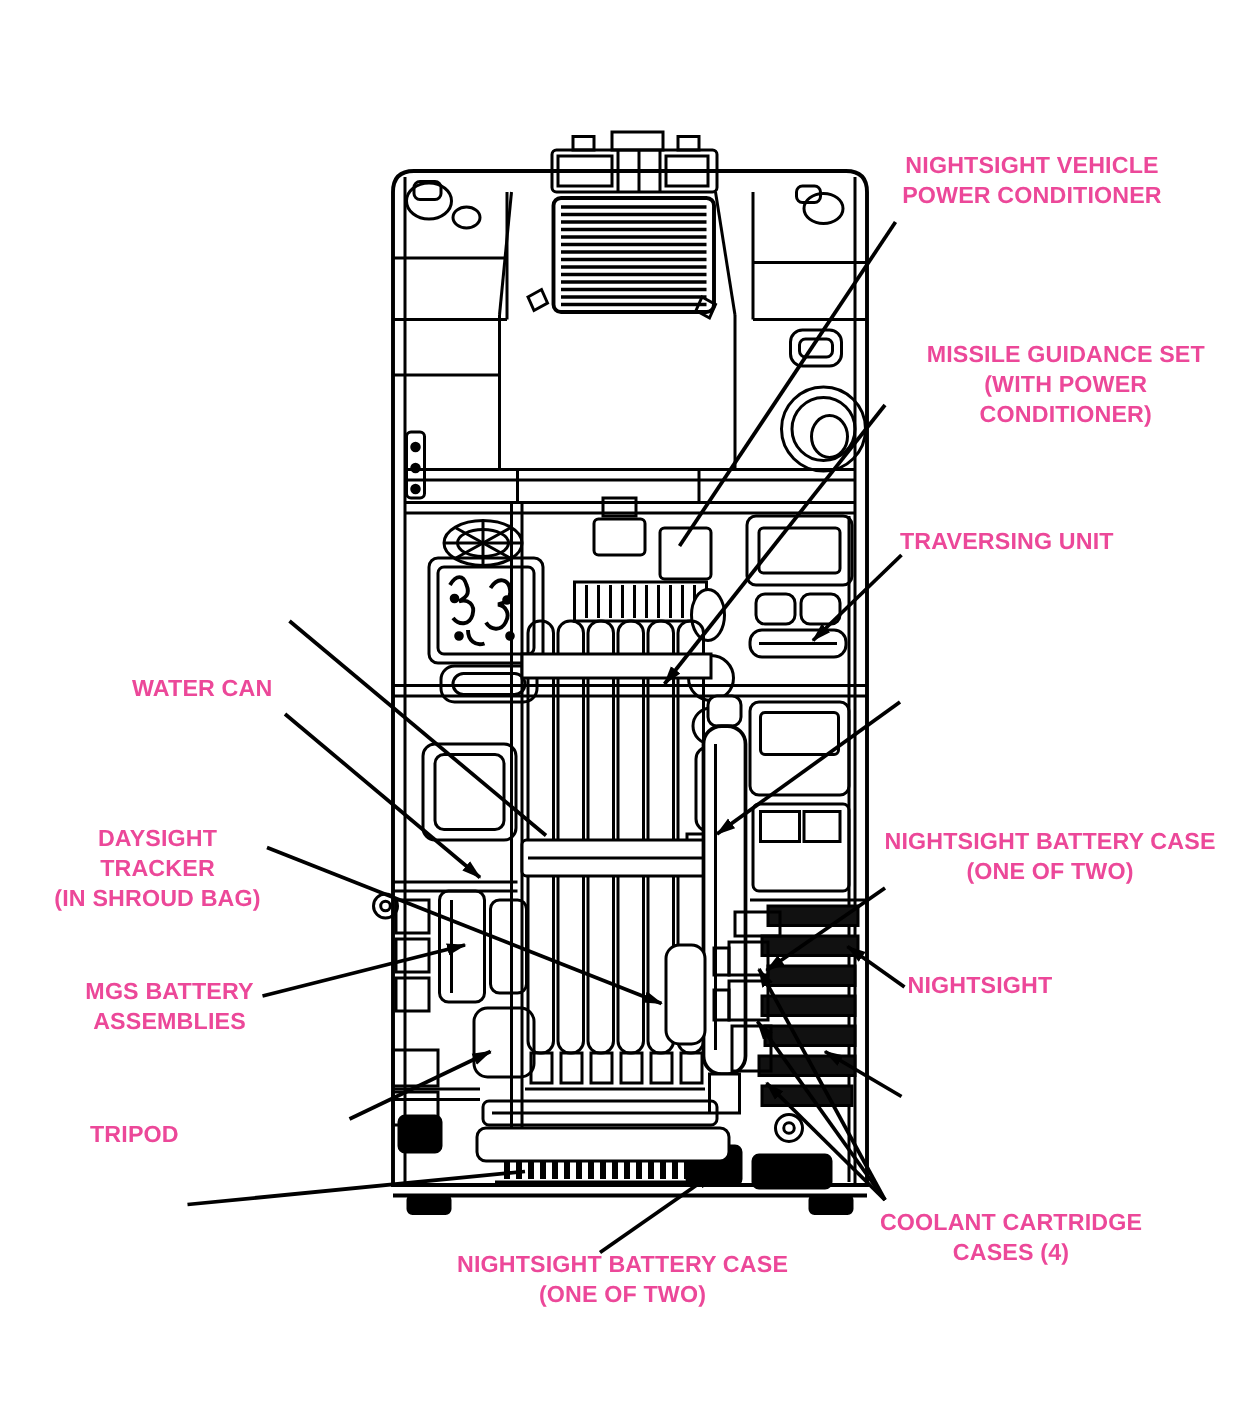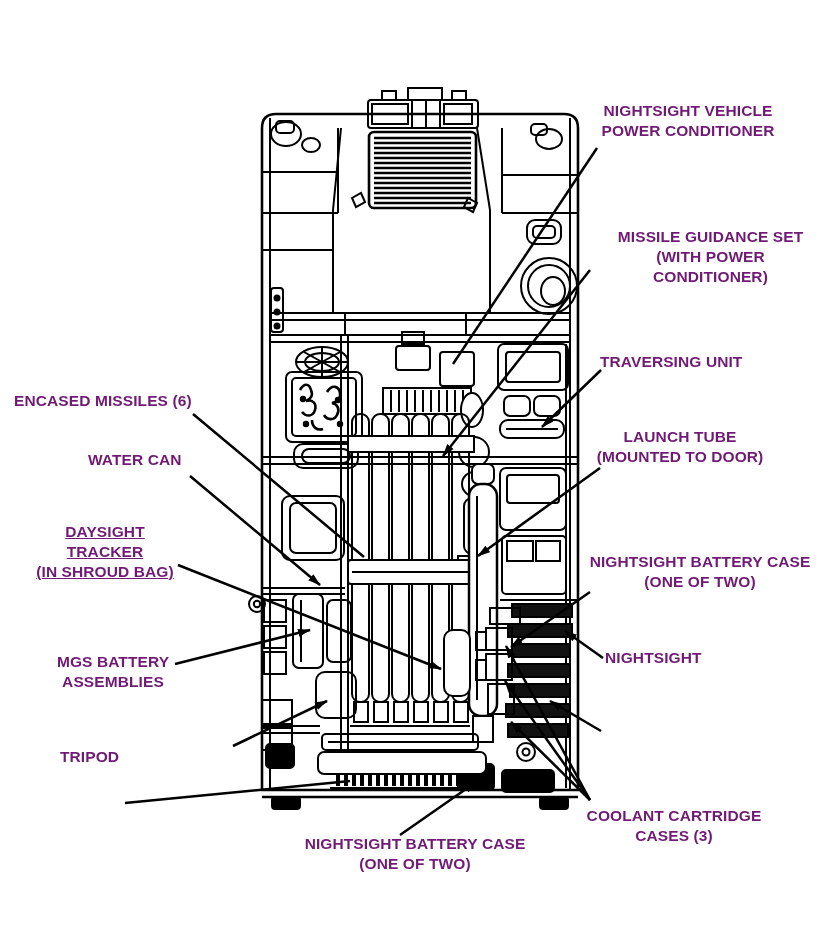--- a/index.html
+++ b/index.html
@@ -1,19 +1,19 @@
 <!DOCTYPE html>
 <html><head>
 <meta charset="utf-8">
 <style>
   html,body{margin:0;padding:0;background:#fff;}
   #canvas{position:relative;width:826px;height:949px;background:#ffffff;overflow:hidden;
           font-family:"Liberation Sans",sans-serif;}
   #drawing{position:absolute;left:0;top:0;}
-  .label{position:absolute;font-weight:700;font-size:15.5px;line-height:20px;color:#701a75;
+  .label{position:absolute;font-weight:700;font-size:15.5px;line-height:20px;color:#ec4899;
          white-space:pre-line;letter-spacing:.1px;}
   .center{text-align:center;}
 </style>
 </head>
 <body>
 
 <div id="canvas">
 
 <svg id="drawing" width="826" height="949" viewBox="0 0 826 949" xmlns="http://www.w3.org/2000/svg">
   <defs>
@@ -288,36 +288,33 @@
     <line x1="600" y1="468" x2="478" y2="556" marker-end="url(#arw)"></line>
     <line x1="590" y1="592" x2="511" y2="647" marker-end="url(#arw)"></line>
     <line x1="603" y1="658" x2="565" y2="631" marker-end="url(#arw)"></line>
     <line x1="601" y1="731" x2="550" y2="701" marker-end="url(#arw)"></line>
     <line x1="590" y1="800" x2="506" y2="646" marker-end="url(#arw)"></line>
     <line x1="590" y1="800" x2="505" y2="681" marker-end="url(#arw)"></line>
     <line x1="590" y1="800" x2="511" y2="722" marker-end="url(#arw)"></line>
   </g>
 </svg>
 
-<div class="label" style="left:14px;top:391px;">ENCASED MISSILES (6)</div>
 <div class="label" style="left:88px;top:450px;">WATER CAN</div>
-<div class="label center" style="left:25px;top:522px;width:160px;text-decoration:underline;">DAYSIGHT
+<div class="label center" style="left:25px;top:550px;width:160px;">DAYSIGHT
 TRACKER
 (IN SHROUD BAG)</div>
 <div class="label center" style="left:32px;top:652px;width:162px;">MGS BATTERY
 ASSEMBLIES</div>
 <div class="label" style="left:60px;top:747px;">TRIPOD</div>
 <div class="label center" style="left:298px;top:834px;width:234px;">NIGHTSIGHT BATTERY CASE
 (ONE OF TWO)</div>
 <div class="label center" style="left:597px;top:101px;width:182px;">NIGHTSIGHT VEHICLE
 POWER CONDITIONER</div>
 <div class="label center" style="left:603px;top:227px;width:215px;">MISSILE GUIDANCE SET
 (WITH POWER CONDITIONER)</div>
 <div class="label" style="left:600px;top:352px;">TRAVERSING UNIT</div>
-<div class="label center" style="left:592px;top:427px;width:176px;">LAUNCH TUBE
-(MOUNTED TO DOOR)</div>
 <div class="label center" style="left:587px;top:552px;width:226px;">NIGHTSIGHT BATTERY CASE
 (ONE OF TWO)</div>
 <div class="label" style="left:605px;top:648px;">NIGHTSIGHT</div>
 <div class="label center" style="left:584px;top:806px;width:180px;">COOLANT CARTRIDGE
-CASES (3)</div>
+CASES (4)</div>
 
 </div>
 
 </body></html>

